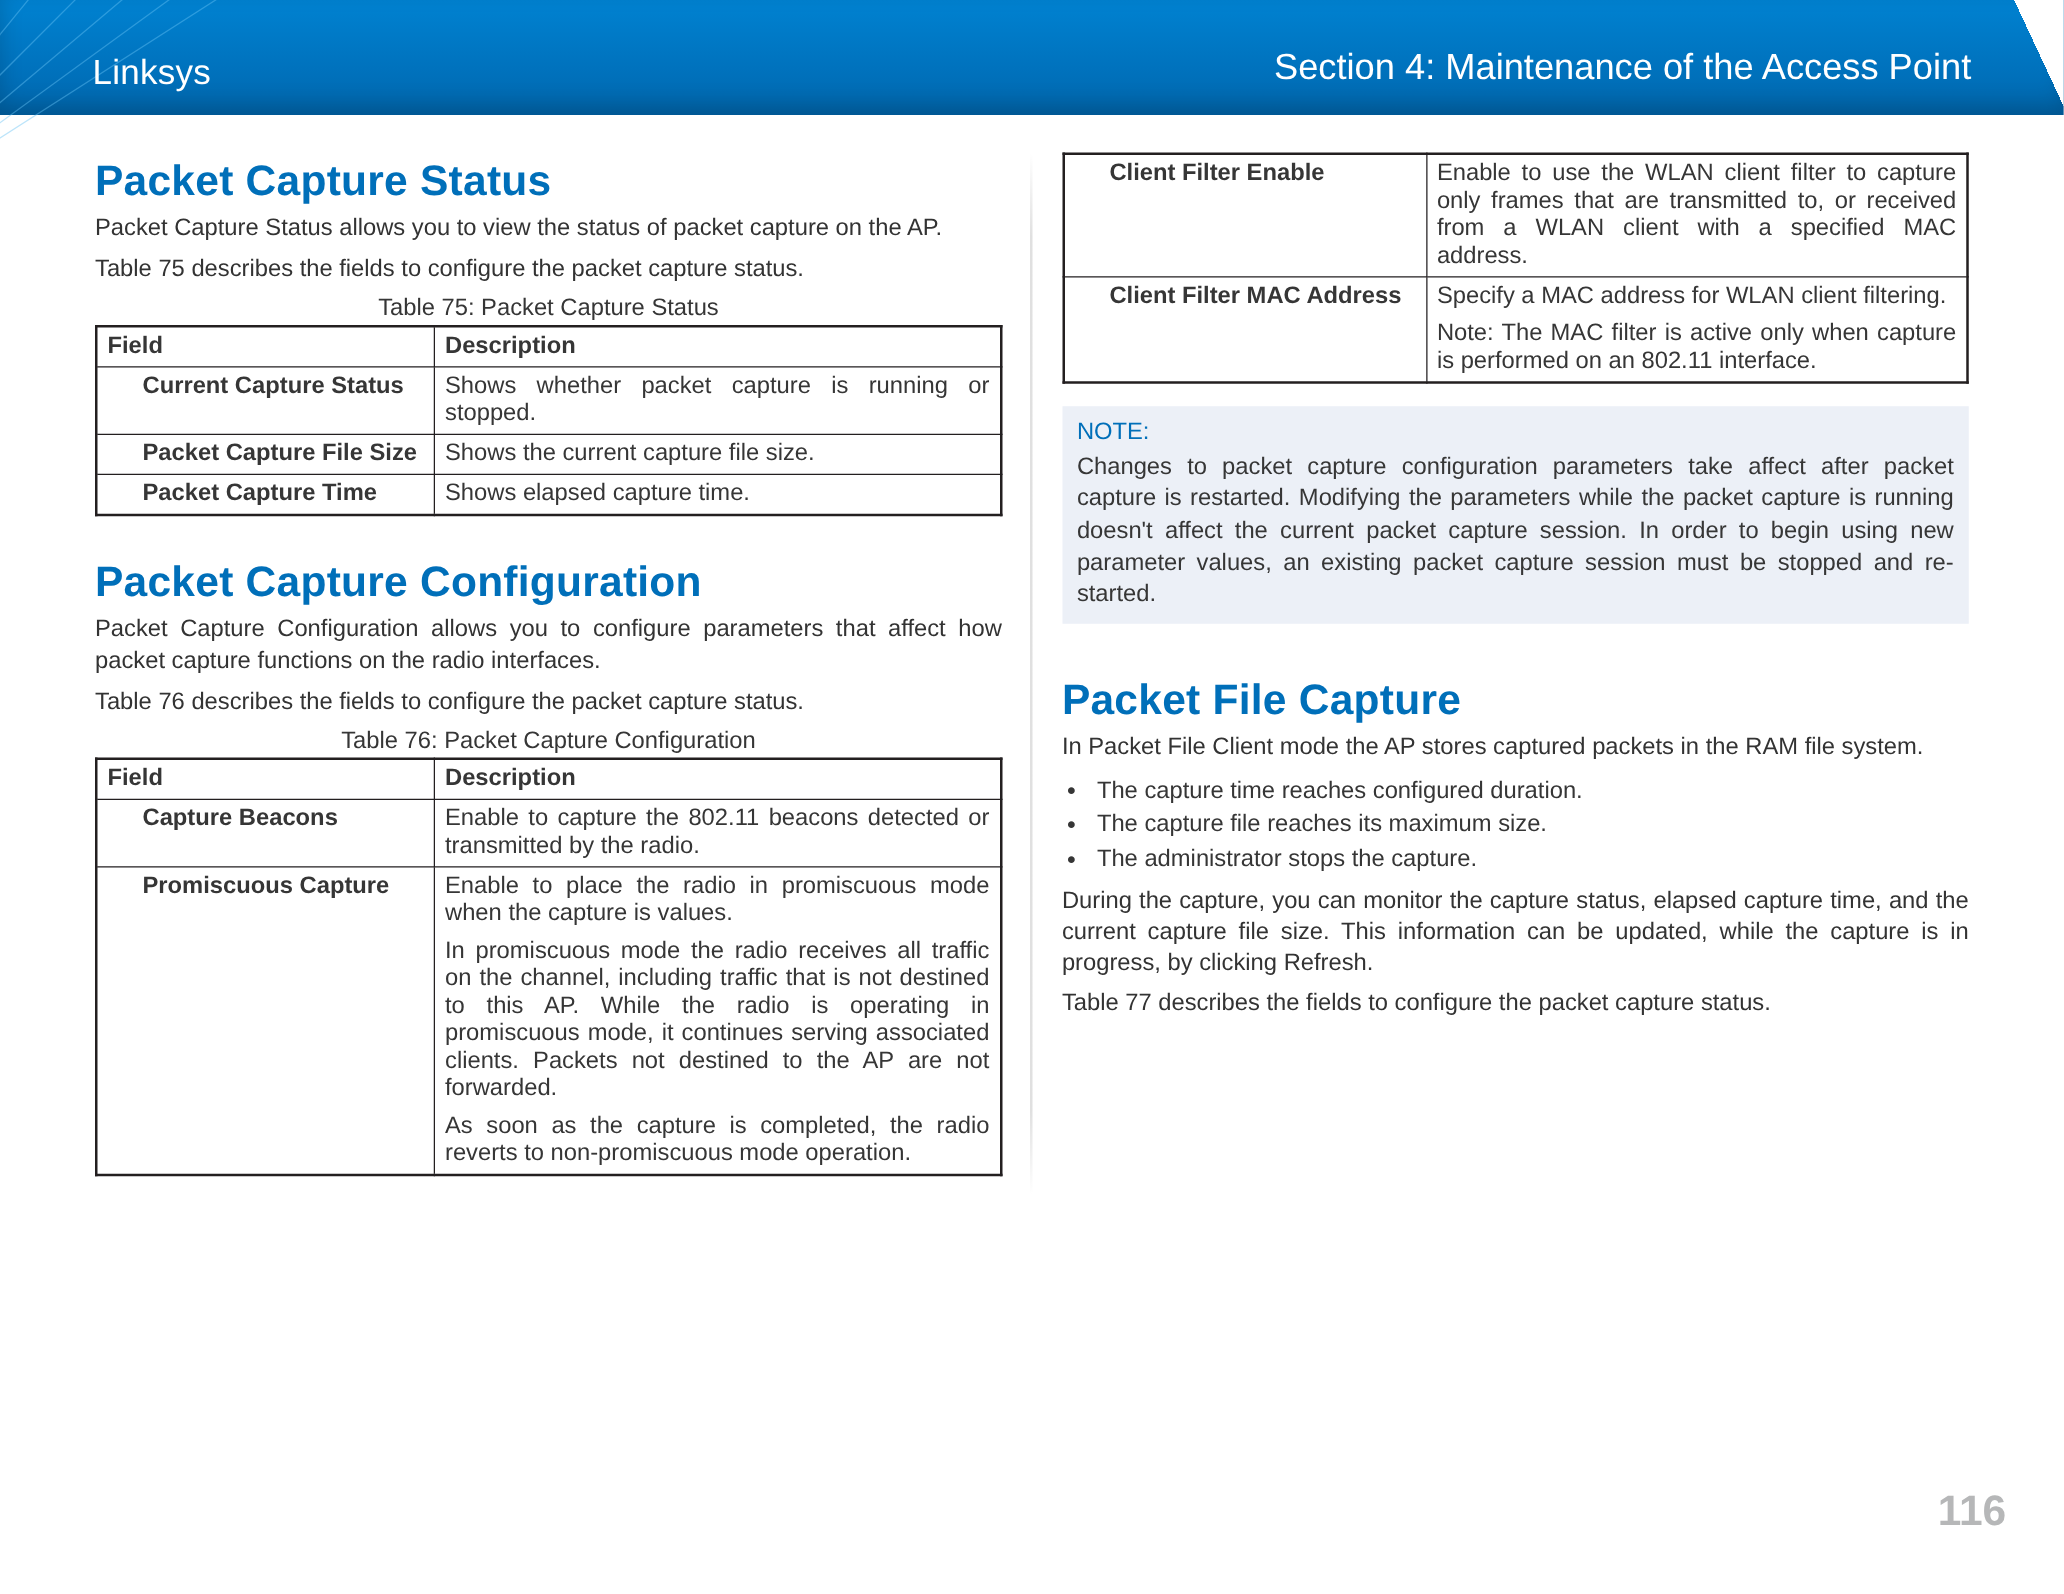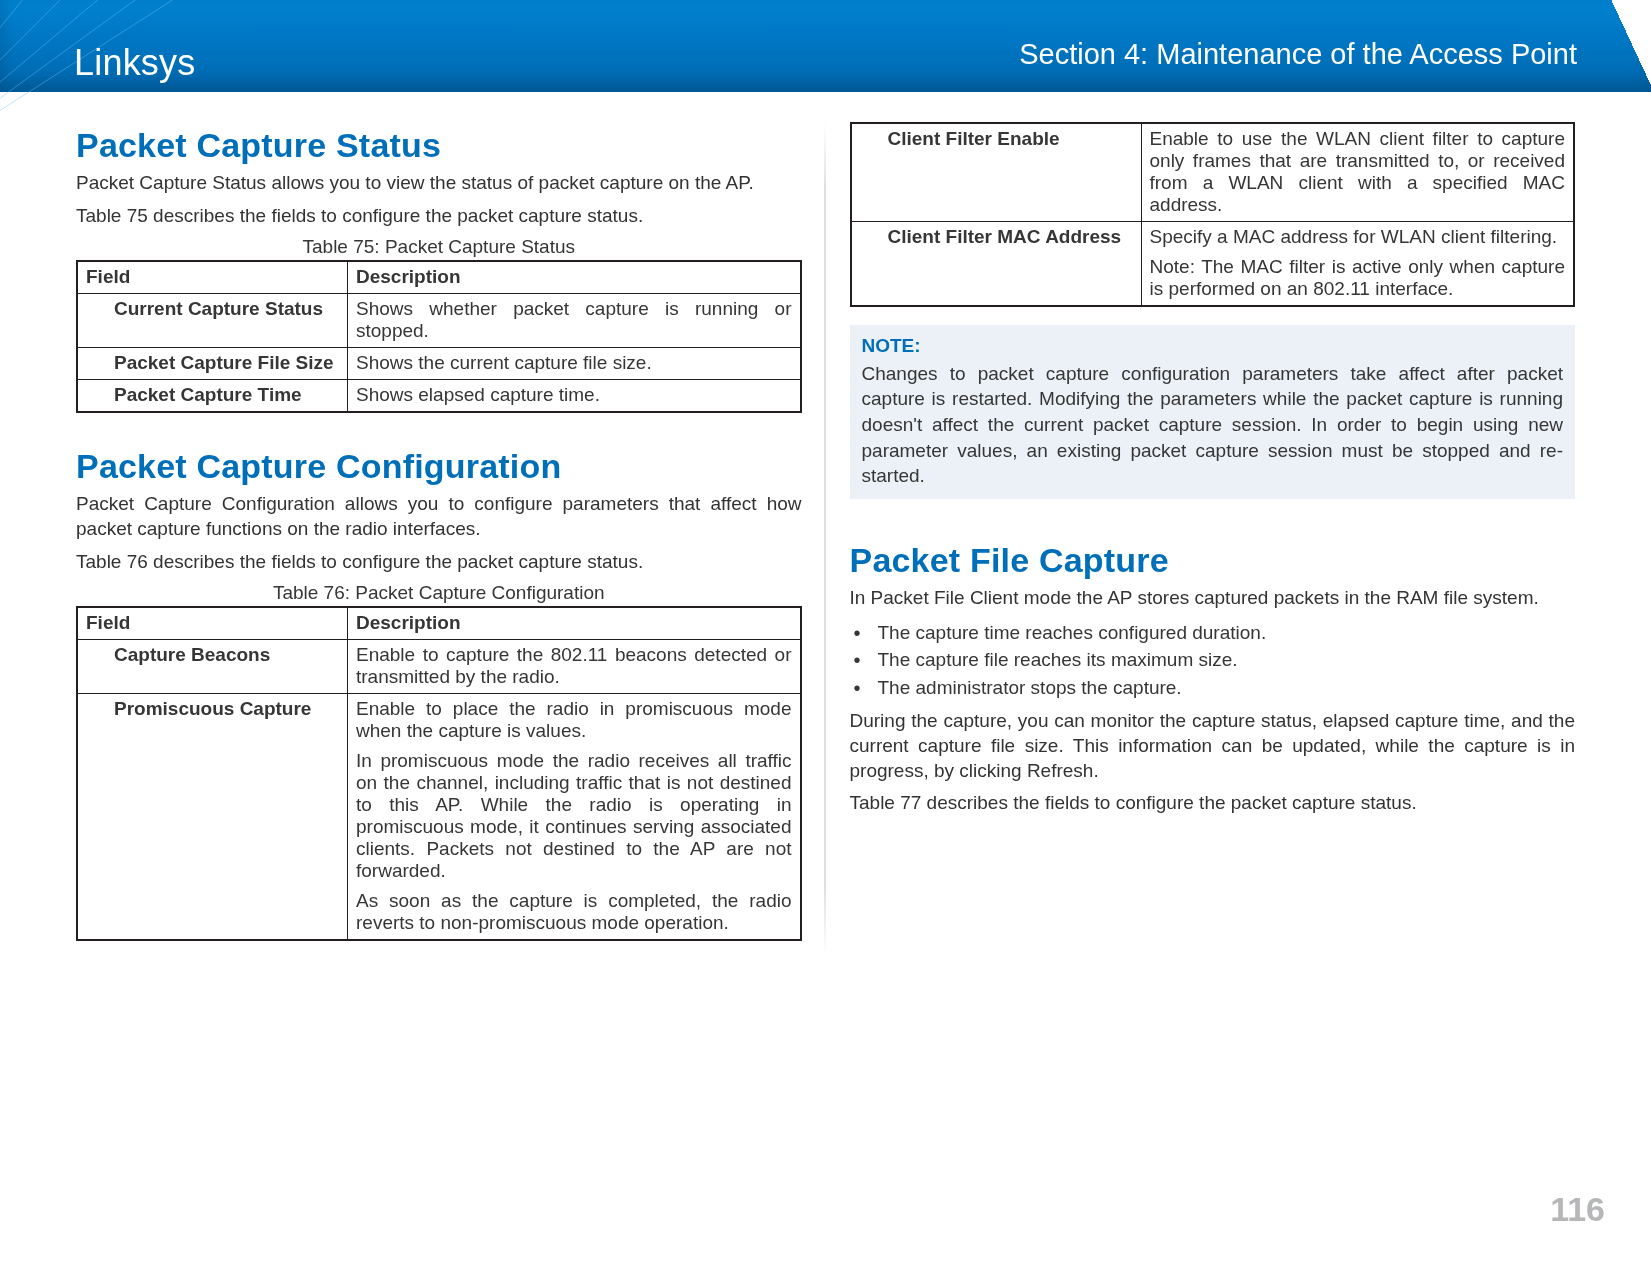--- a/index.html
+++ b/index.html
@@ -38,21 +38,21 @@
     width: 420px; height: 260px;
     pointer-events: none;
     opacity: .55;
   }
   .banner-lines svg { width: 100%; height: 100%; }
 
   .brand {
     position: absolute;
     left: 74px; top: 42px;
     color: #fff;
-    font-size: 36px;
+    font-size: 28px;
     font-weight: 400;
     letter-spacing: .2px;
   }
   .section-title {
     position: absolute;
     right: 74px; top: 38px;
     color: #fff;
     font-size: 29px;
     font-weight: 400;
   }
@@ -112,21 +112,21 @@
   
   .note {
     background: #ecf0f7;
     padding: 8px 12px 10px 12px;
     font-size: 19px;
     text-align: justify;
     line-height: 1.35;
   }
   .note .label {
     color: #006fb9;
-    font-weight: 700;
+    font-weight: 400;
     display: block;
     margin-bottom: 2px;
   }
 
   
   ul.dots {
     list-style: none;
     padding: 0;
     margin: 4px 0 8px 0;
   }

